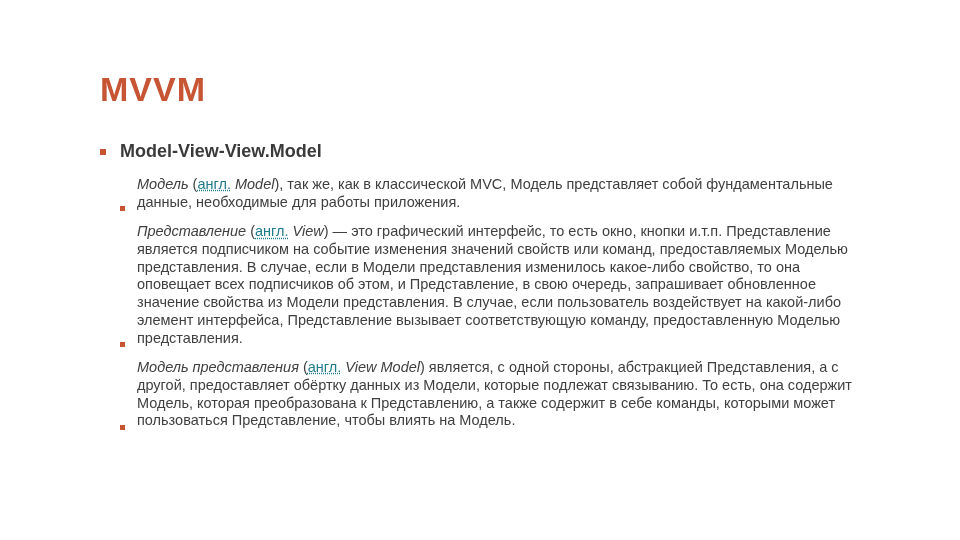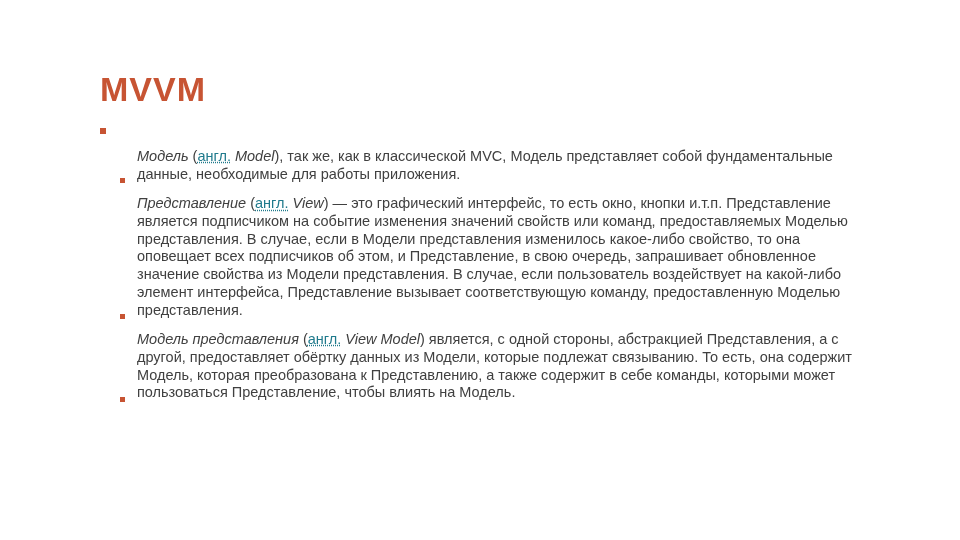--- a/index.html
+++ b/index.html
@@ -12,21 +12,21 @@
     position: relative;
     overflow: hidden;
   }
   .slide {
     padding: 70px 90px 40px 100px;
   }
   .title {
     font-size: 34px;
     font-weight: bold;
     letter-spacing: 1px;
-    margin-bottom: 11px;
+    margin-bottom: 32px;
   }
   .subtitle-row {
     display: flex;
     align-items: flex-start;
     margin-bottom: 14px;
   }
   .sq-bullet {
     width: 6px;
     height: 6px;
     background: #c75433;
@@ -68,20 +68,21 @@
 </style>
 </head>
 <body>
 
 <div class="slide">
 
   <h1 class="title title-accent">MVVM</h1>
 
   <div class="subtitle-row">
     <div class="sq-bullet"></div>
+    <div class="subtitle">Model-View-View.Model</div>
   </div>
 
   <div class="item-row">
     <div class="sm-bullet"></div>
     <div class="item-text">
       <span class="italic">Модель</span><span> (</span><span class="link">англ.</span><span class="italic"> Model</span><span>), так же, как в классической MVC, Модель представляет собой фундаментальные данные, необходимые для работы приложения.</span>
     </div>
   </div>
 
   <div class="item-row">

